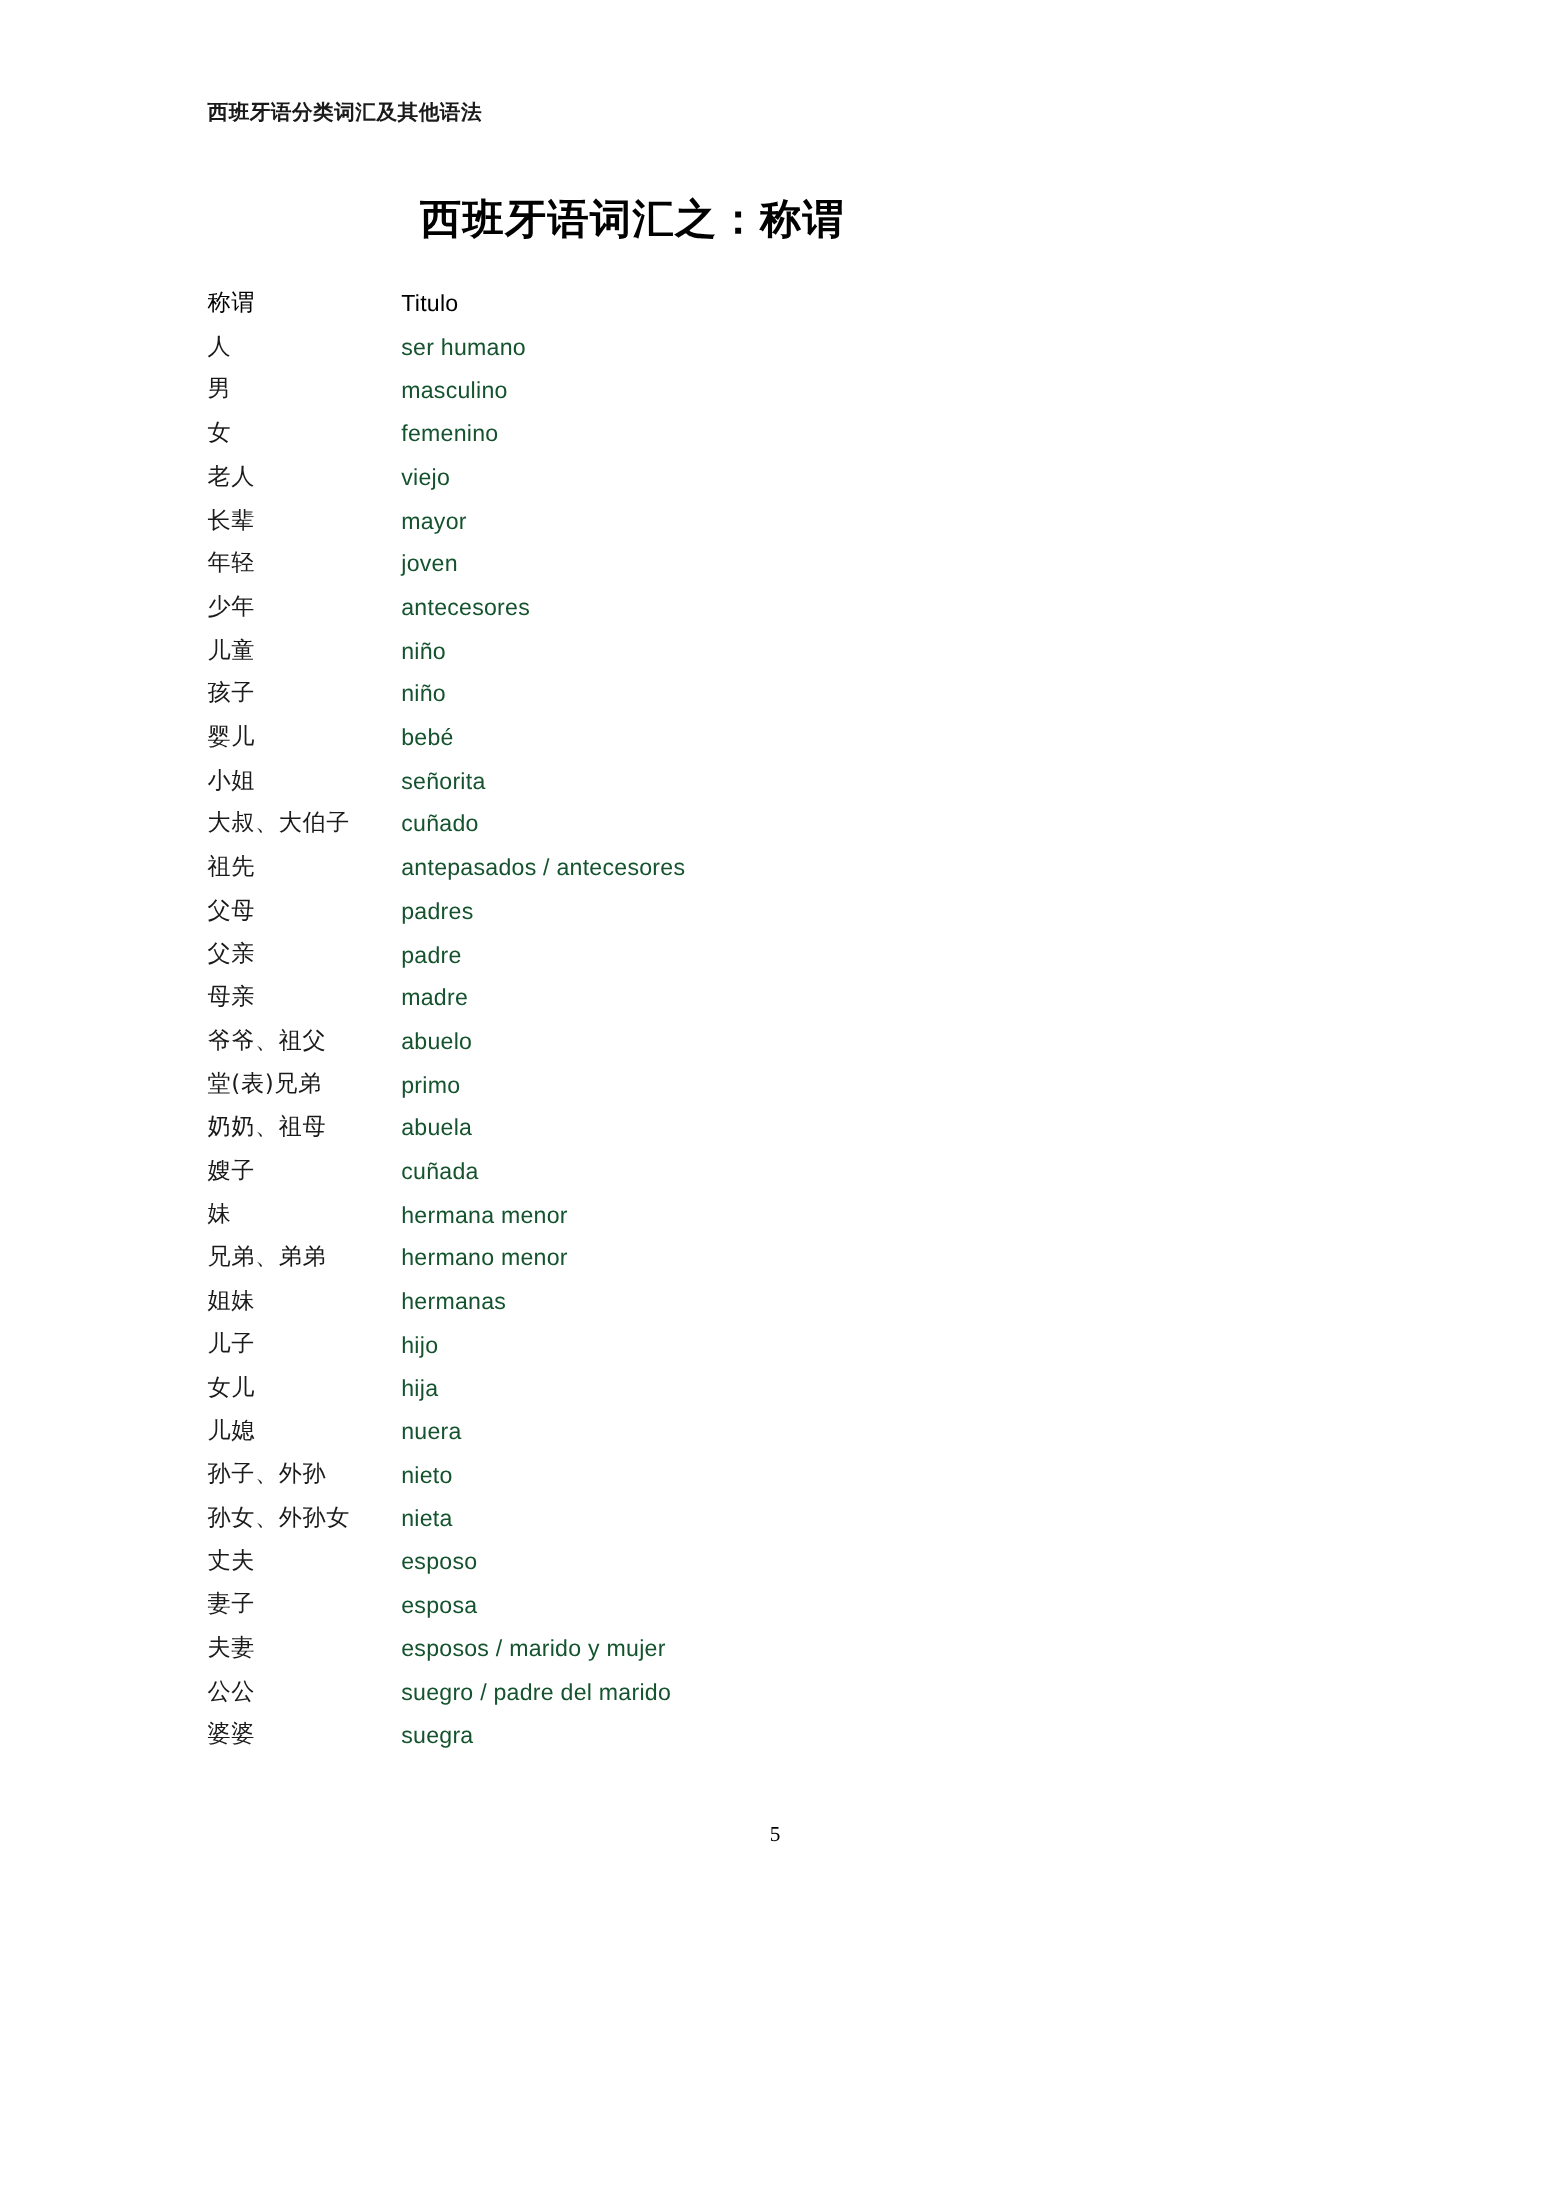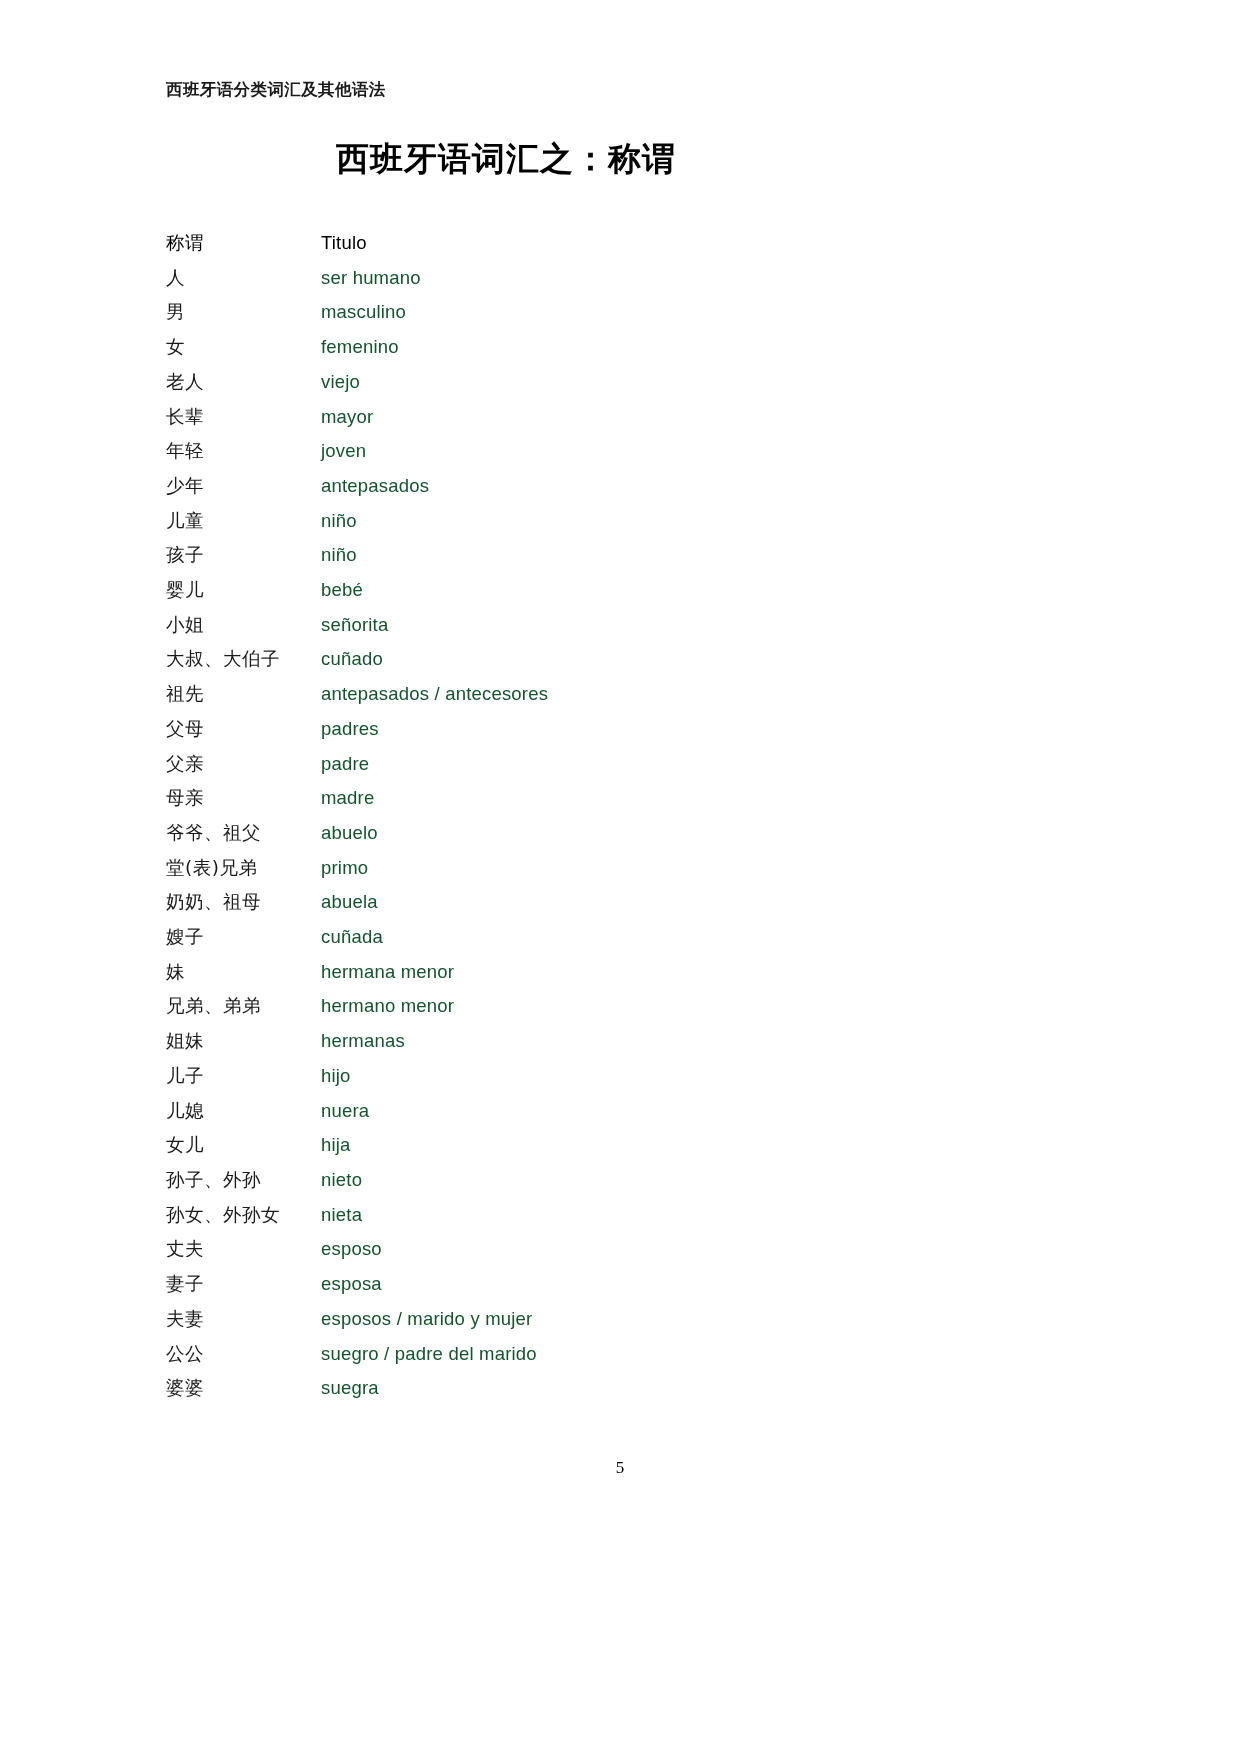--- a/index.html
+++ b/index.html
@@ -29,21 +29,21 @@
     font-size: 16.5px;
     line-height: 1.2;
     color: #1a1a1a;
     letter-spacing: 0.4px;
     white-space: nowrap;
     font-weight: bold;
   }
   .doc-title {
     position: absolute;
     left: 0;
-    top: 137px;
+    top: 153px;
     width: 1012px;
     text-align: center;
     font-family: "DejaVu Serif", "Liberation Serif", serif;
     font-weight: bold;
     font-size: 33px;
     letter-spacing: 1px;
     color: #000000;
   }
   .vocab-table {
     position: absolute;
@@ -130,21 +130,21 @@
         <tr>
           <td class="col-cn">长辈</td>
           <td class="col-es">mayor</td>
         </tr>
         <tr>
           <td class="col-cn">年轻</td>
           <td class="col-es">joven</td>
         </tr>
         <tr>
           <td class="col-cn">少年</td>
-          <td class="col-es">antepasados</td>
+          <td class="col-es">antecesores</td>
         </tr>
         <tr>
           <td class="col-cn">儿童</td>
           <td class="col-es">niño</td>
         </tr>
         <tr>
           <td class="col-cn">孩子</td>
           <td class="col-es">niño</td>
         </tr>
         <tr>
@@ -201,28 +201,28 @@
         </tr>
         <tr>
           <td class="col-cn">姐妹</td>
           <td class="col-es">hermanas</td>
         </tr>
         <tr>
           <td class="col-cn">儿子</td>
           <td class="col-es">hijo</td>
         </tr>
         <tr>
+          <td class="col-cn">女儿</td>
+          <td class="col-es">hija</td>
+        </tr>
+        <tr>
           <td class="col-cn">儿媳</td>
           <td class="col-es">nuera</td>
         </tr>
         <tr>
-          <td class="col-cn">女儿</td>
-          <td class="col-es">hija</td>
-        </tr>
-        <tr>
           <td class="col-cn">孙子、外孙</td>
           <td class="col-es">nieto</td>
         </tr>
         <tr>
           <td class="col-cn">孙女、外孙女</td>
           <td class="col-es">nieta</td>
         </tr>
         <tr>
           <td class="col-cn">丈夫</td>
           <td class="col-es">esposo</td>

